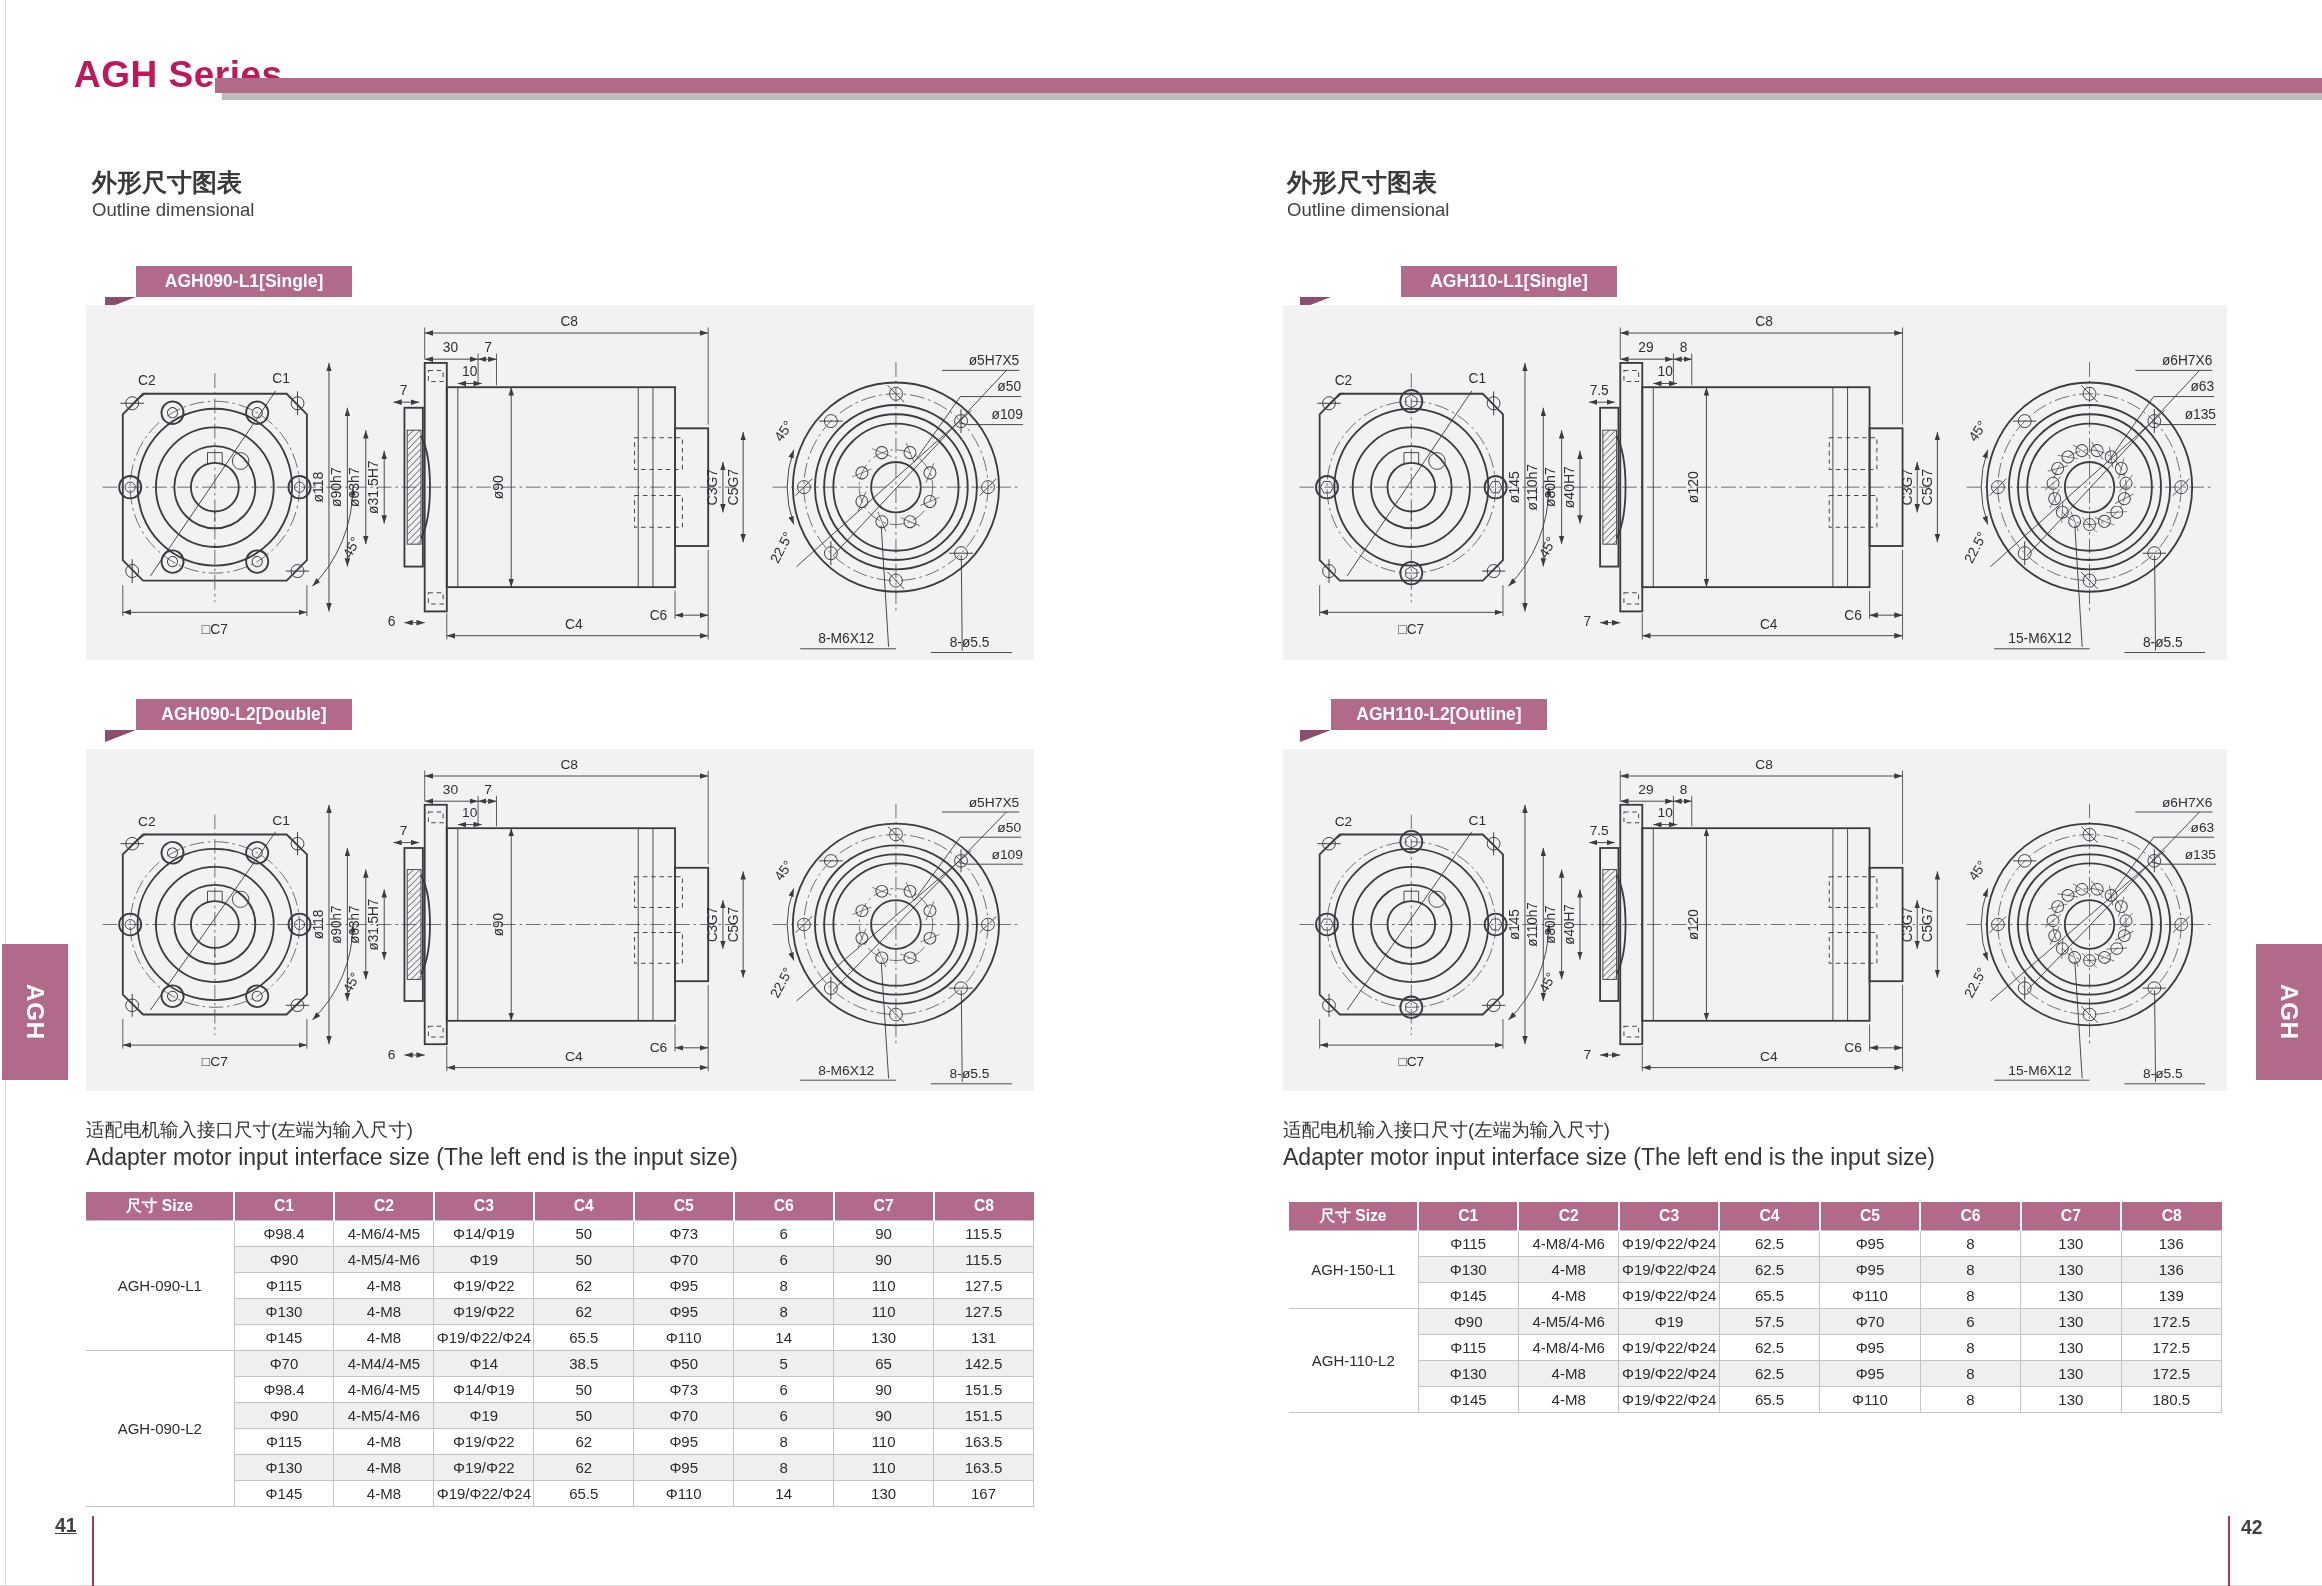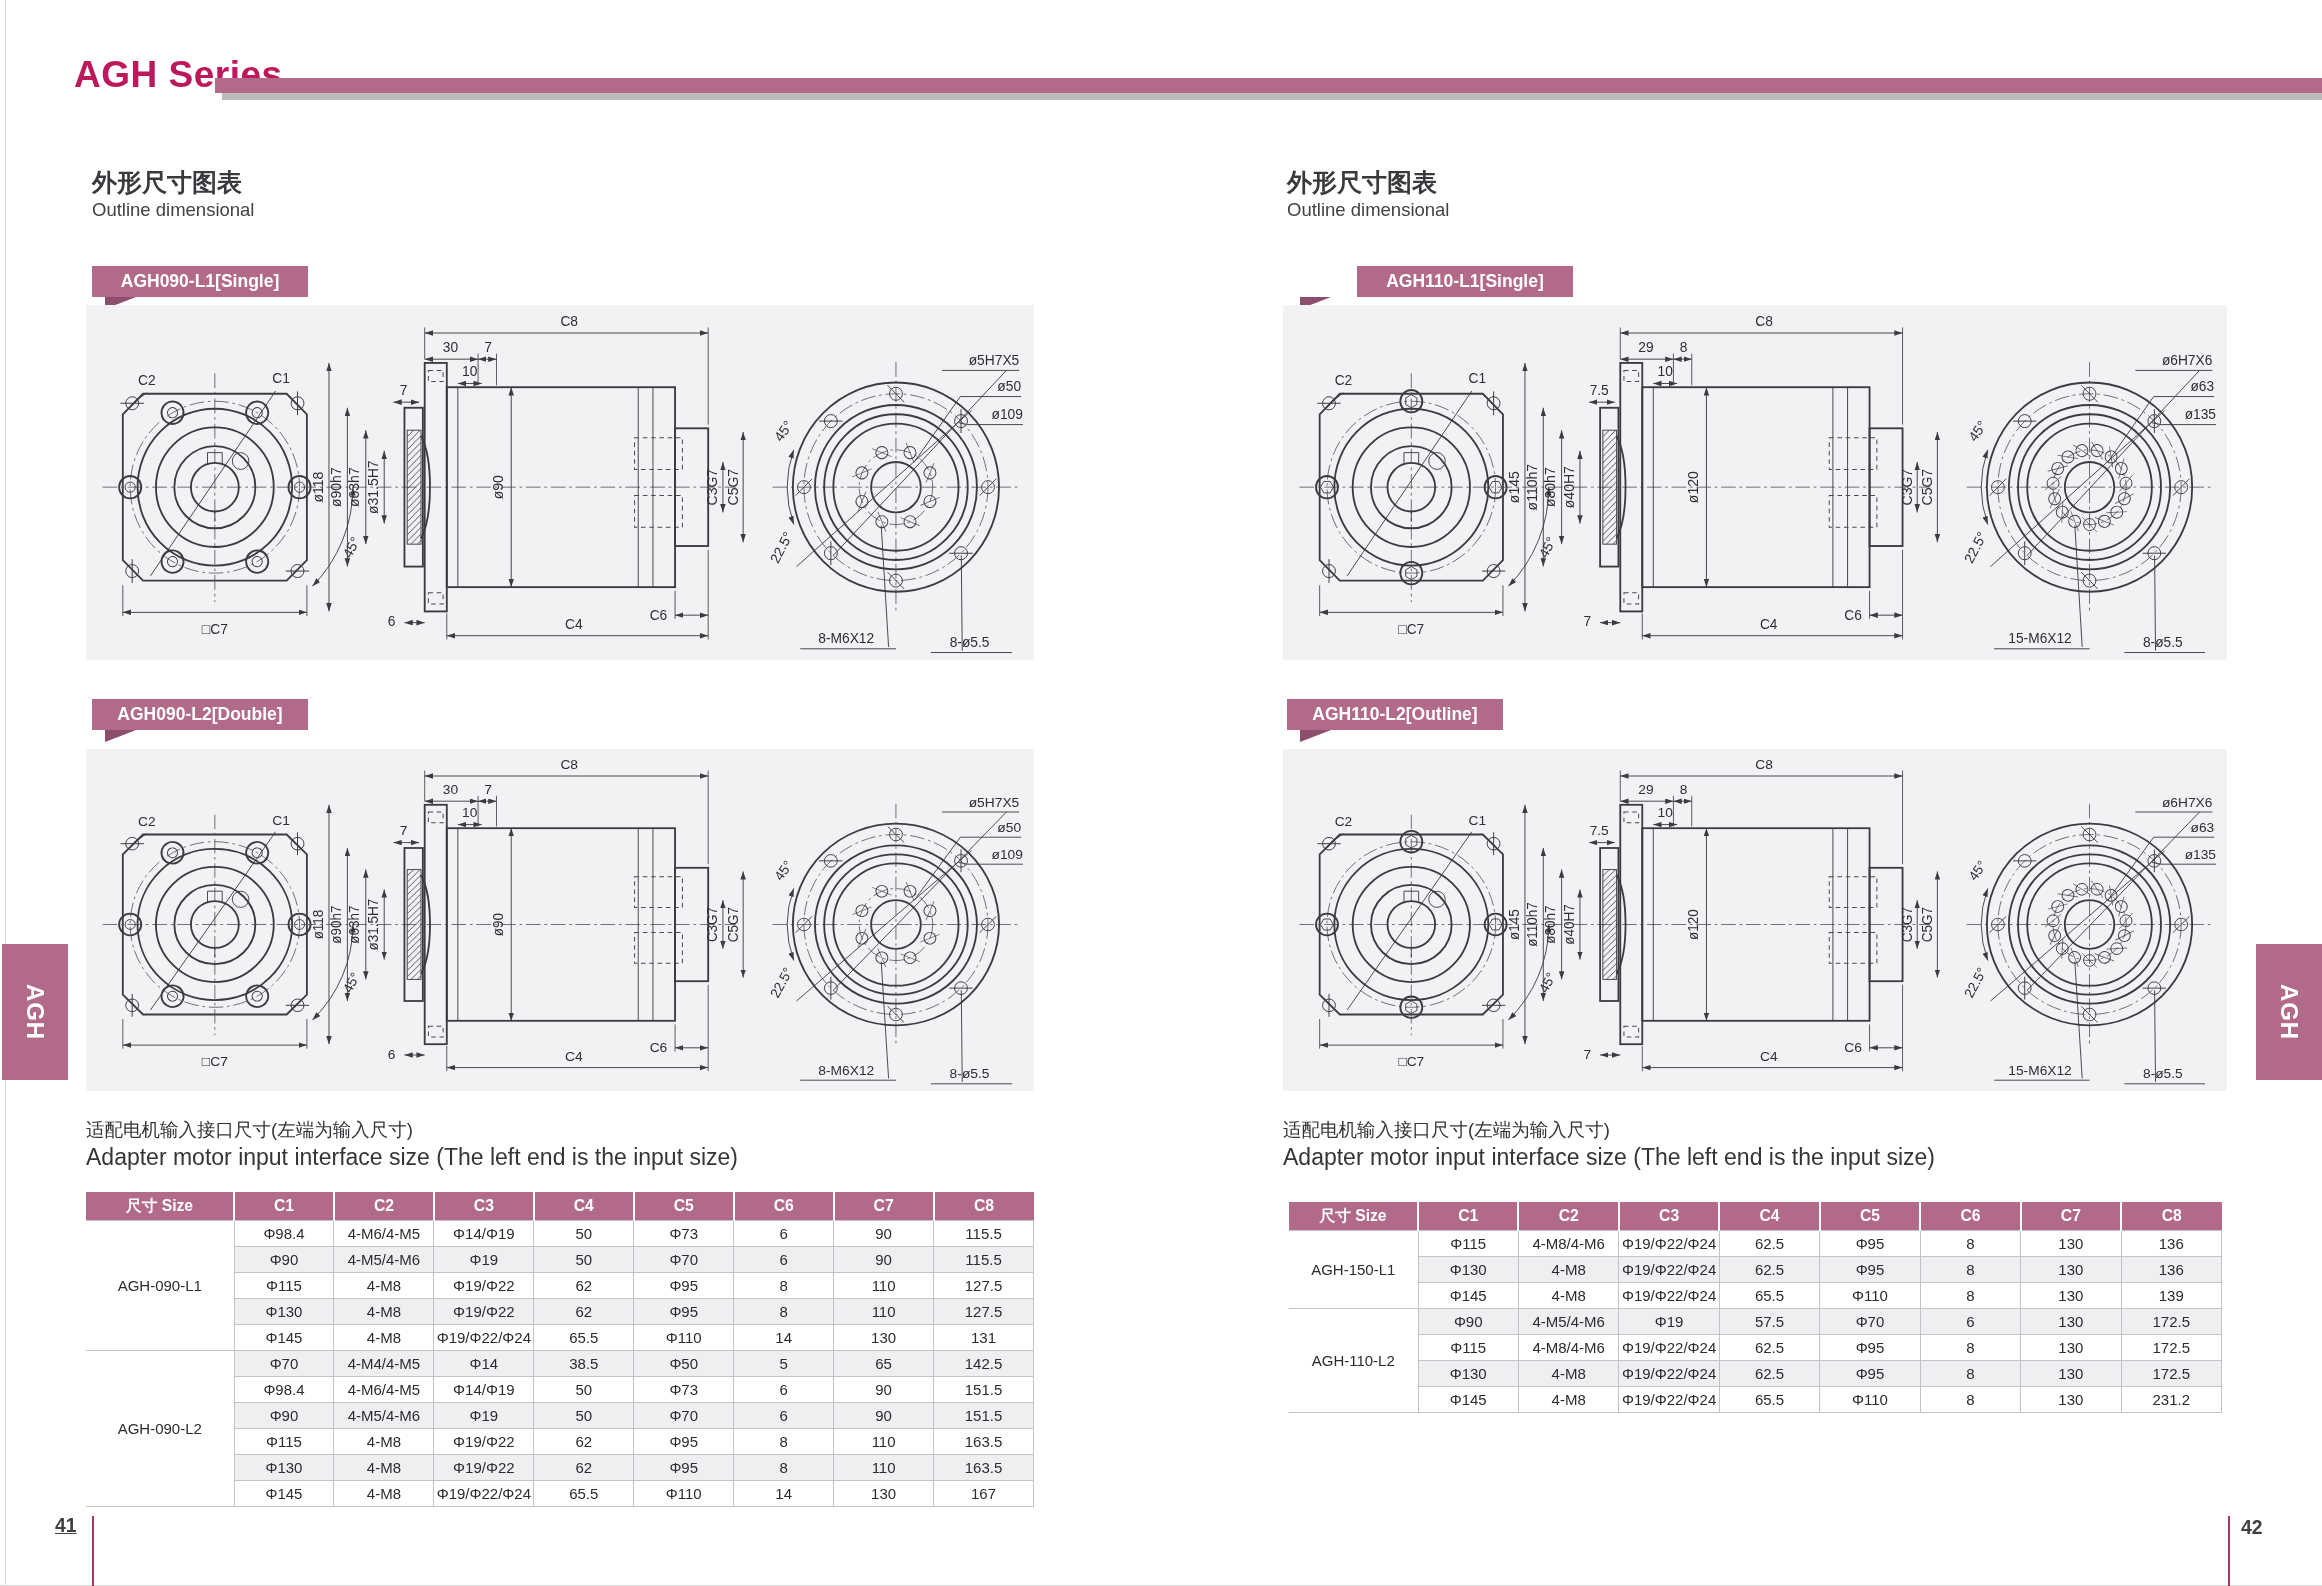--- a/index.html
+++ b/index.html
@@ -8,21 +8,21 @@
   .edge{position:absolute;background:#d8d7da;}
   
   .title{position:absolute;left:74px;top:54px;font-size:37px;font-weight:bold;color:#be185d;letter-spacing:0.5px;}
   .bar-pink{position:absolute;left:215px;top:78px;right:0;height:14.8px;background:#b26a8a;}
   .bar-gray{position:absolute;left:222px;top:93px;right:0;height:6.5px;background:#bcbabd;}
   
   .h-zh{position:absolute;font-size:25px;font-weight:600;color:#3a393d;}
   .h-en{position:absolute;font-size:18.5px;color:#424146;}
   
   .badge{position:absolute;width:216px;height:31px;background:#b26a8a;color:#fff;
-         font-size:17.5px;font-weight:bold;display:flex;align-items:center;justify-content:center;}
+         font-size:17.5px;font-weight:bold;display:flex;align-items:center;justify-content:center;margin-left:44px;}
   .fold{position:absolute;width:0;height:0;border-top:12px solid #8d4d6c;border-right:31px solid transparent;}
   
   .panel{position:absolute;background:#f2f1f3;}
   .panel svg{display:block;width:100%;height:100%;}
   
   .note-zh{position:absolute;font-size:18.5px;color:#353439;}
   .note-en{position:absolute;font-size:23px;color:#353439;}
   
   table.dim-table{position:absolute;border-collapse:collapse;table-layout:fixed;
                   font-size:15px;color:#2c2b2f;border-bottom:1.8px solid #6e6d72;}
@@ -1072,21 +1072,21 @@
           <td>172.5</td>
         </tr>
         <tr>
           <td>Φ145</td>
           <td>4-M8</td>
           <td>Φ19/Φ22/Φ24</td>
           <td>65.5</td>
           <td>Φ110</td>
           <td>8</td>
           <td>130</td>
-          <td>231.2</td>
+          <td>180.5</td>
         </tr>
       </tbody>
     </table>
 
   <div class="pagenum" style="left:2241px;top:1516px;">42</div>
   <div class="vline" style="left:2228px;top:1516px;height:70px;"></div>
 
   <div class="side-tab" style="left:1.8px;top:944px;">
       <span>AGH</span>
     </div>

